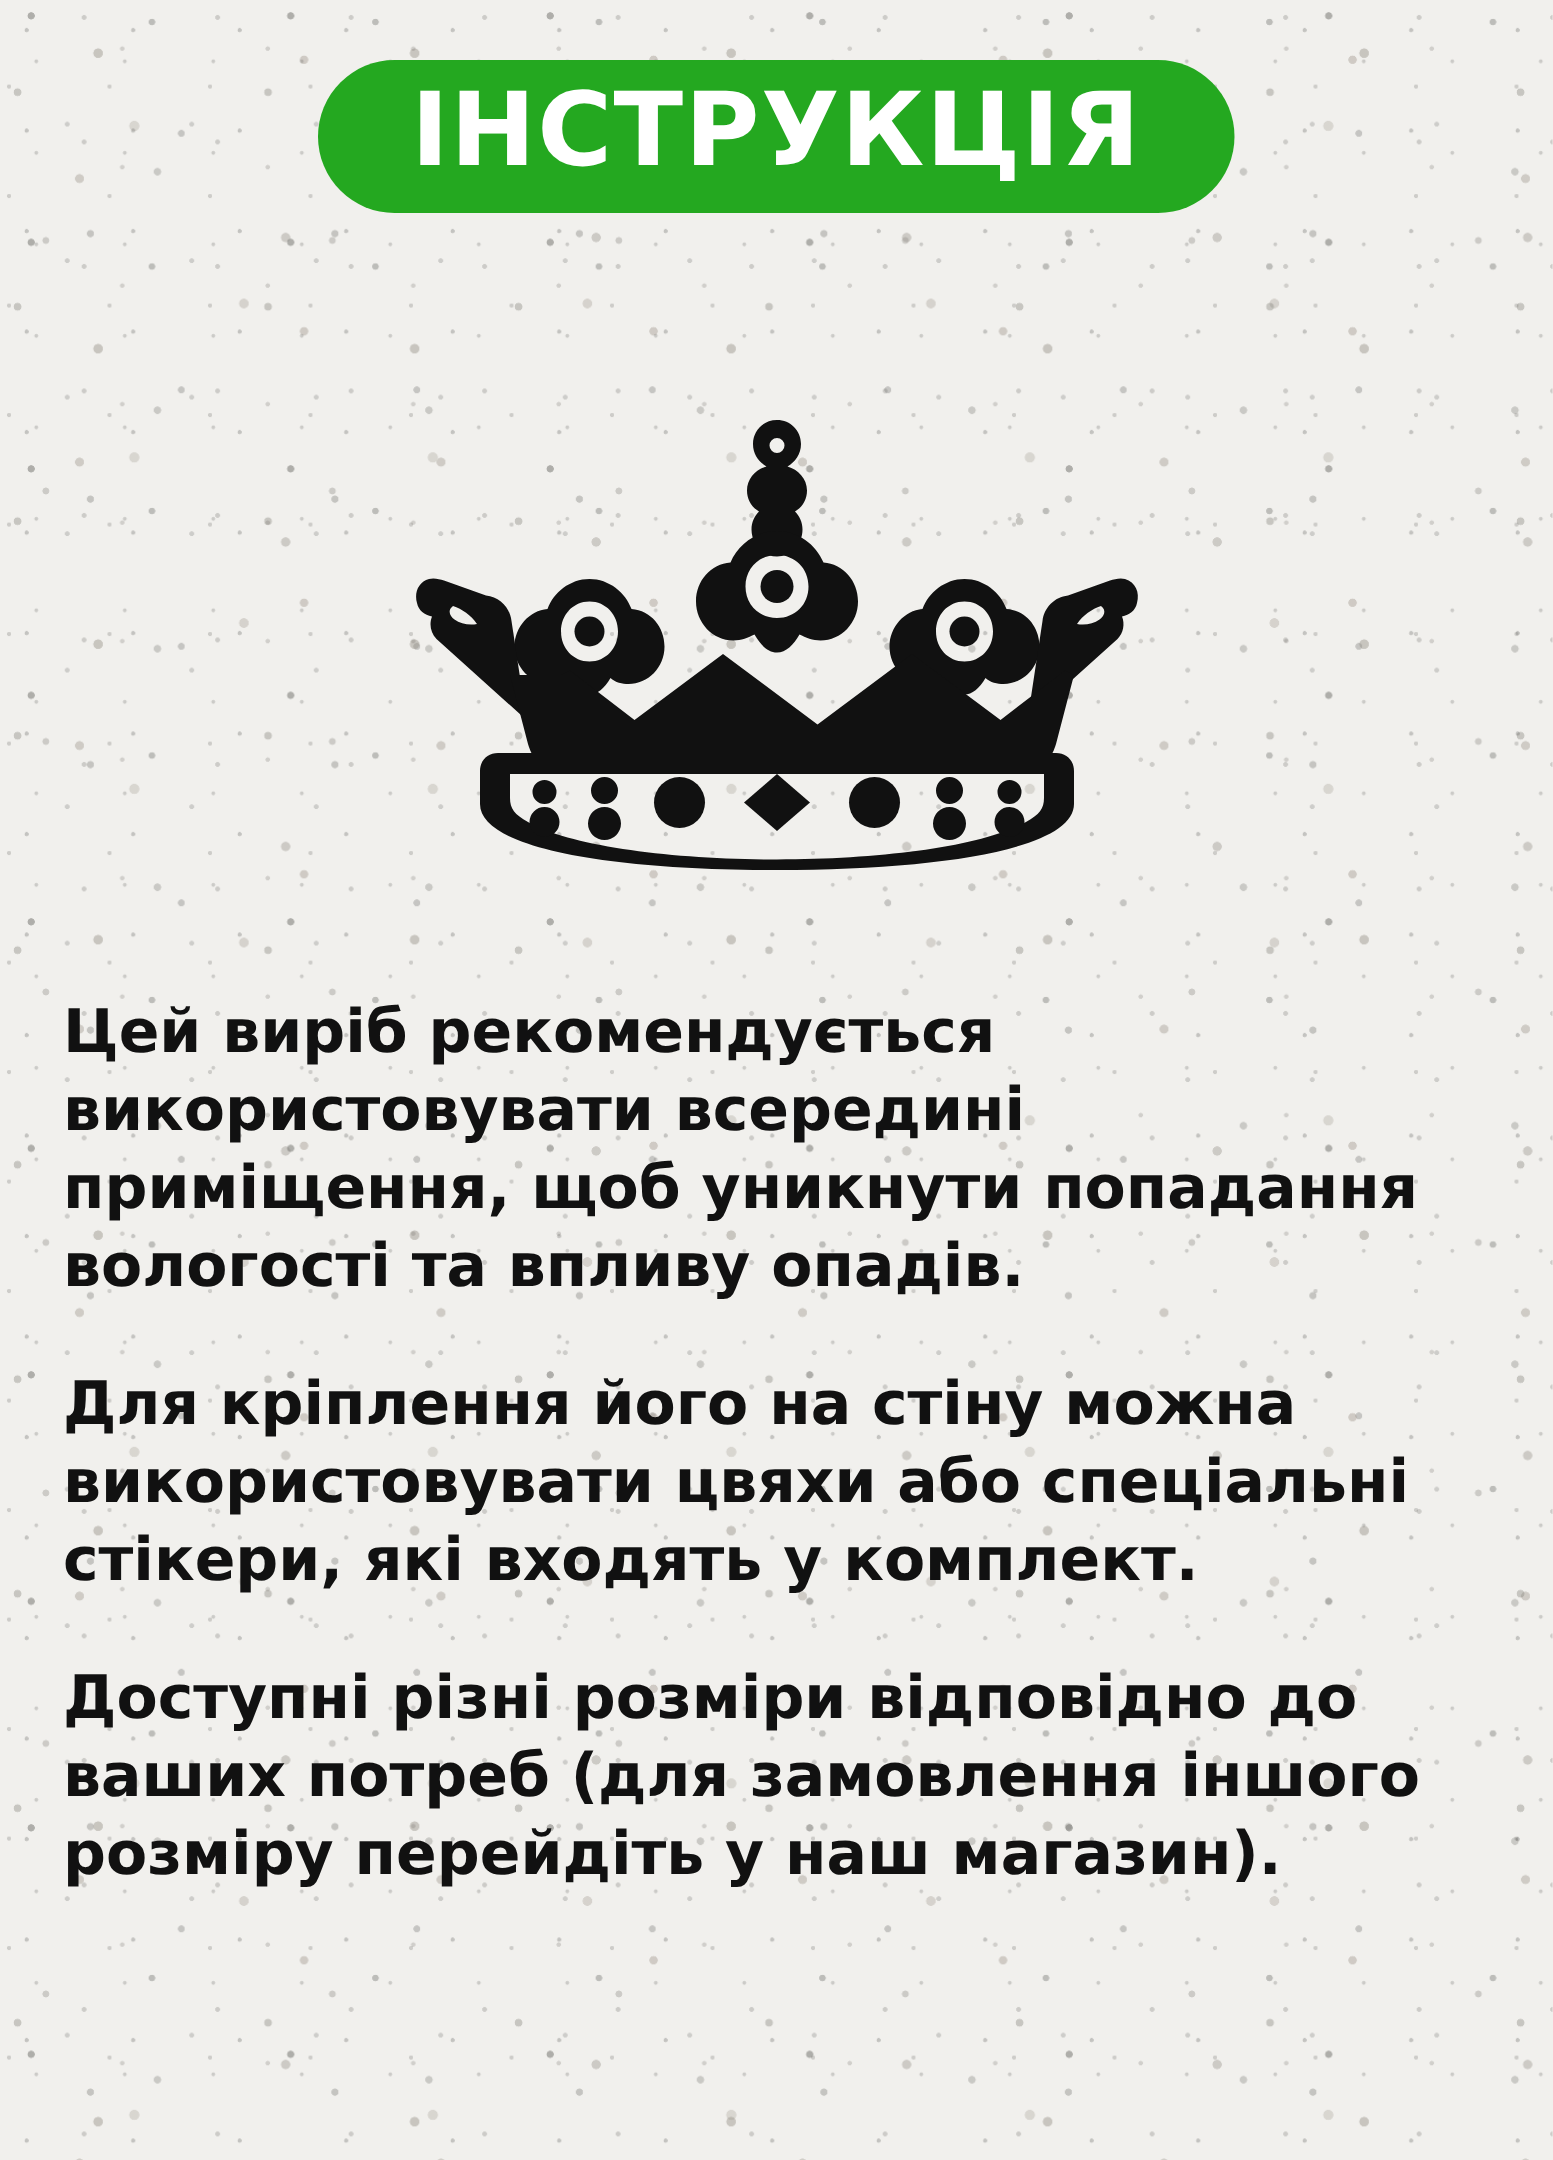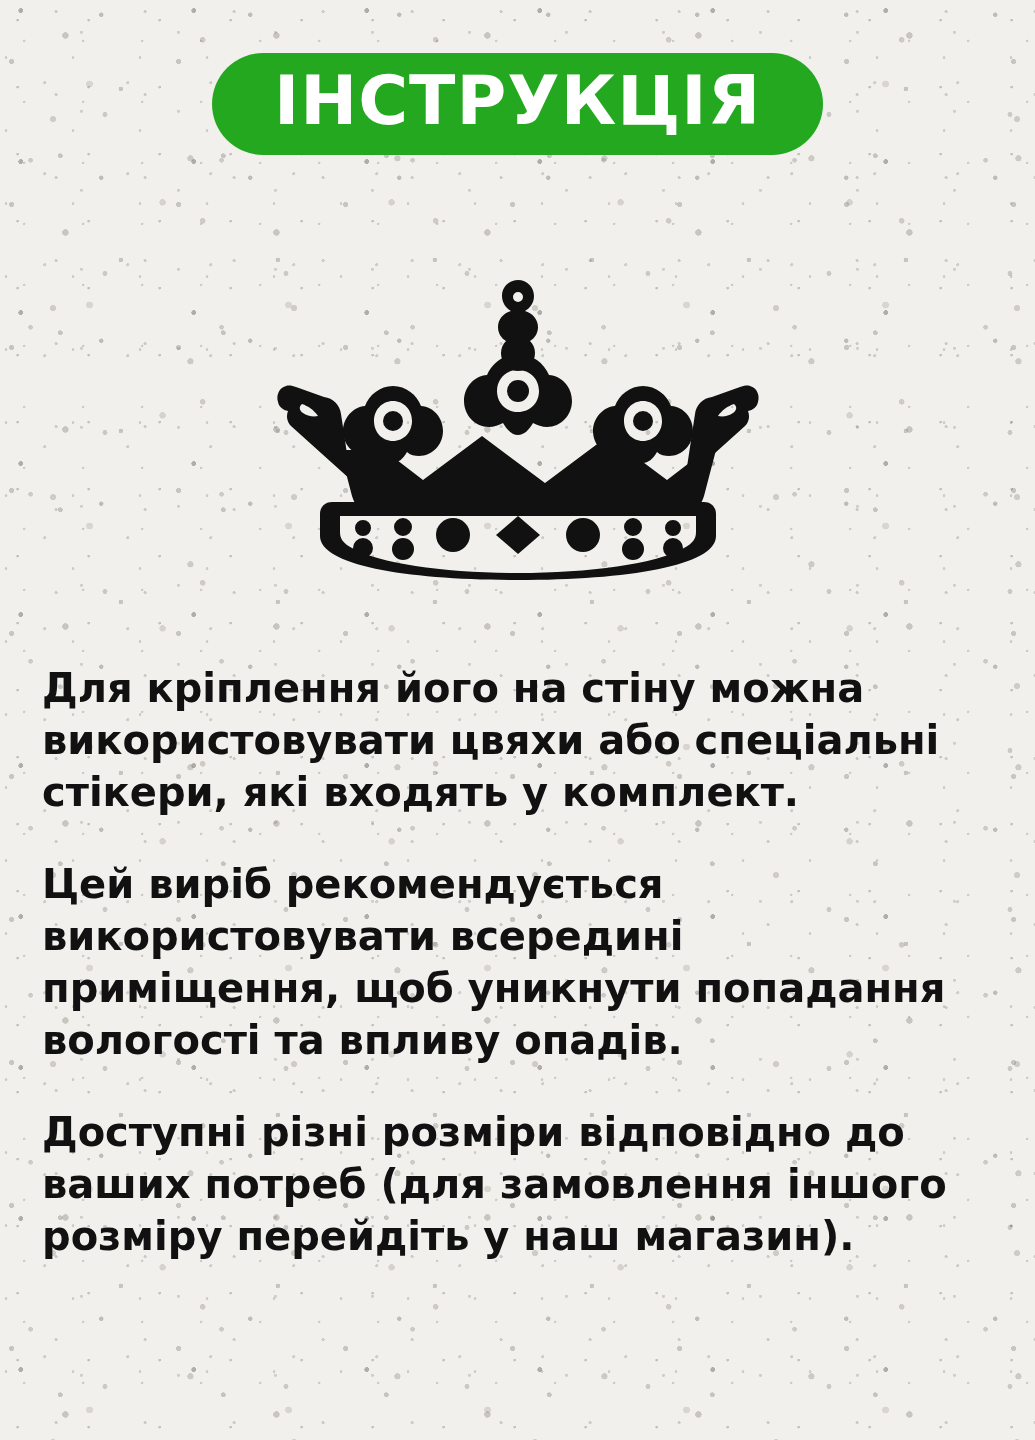--- a/index.html
+++ b/index.html
@@ -50,21 +50,21 @@
       radial-gradient(circle at 84% 41%, rgba(105,100,95,0.24) 0 1.3px, transparent 1.7px),
       radial-gradient(circle at 9% 79%, rgba(98,96,92,0.25) 0 1.2px, transparent 1.6px),
       radial-gradient(circle at 54% 91%, rgba(92,92,90,0.24) 0 1.4px, transparent 1.8px);
     background-size: 71px 67px, 89px 83px, 59px 61px, 97px 79px, 67px 73px, 83px 91px;
     pointer-events: none;
   }
 
   
   .badge-wrap {
     position: absolute;
-    top: 53px;
+    top: 40px;
     left: 0;
     width: 100%;
     display: flex;
     justify-content: center;
   }
   .badge {
     background: #24a820;
     color: #ffffff;
     border-radius: 52px;
     padding: 14px 62px 20px 62px;
@@ -144,16 +144,16 @@
       <path d="M405 248a9 9 0 110 18 9 9 0 010-18zm0 20a11 11 0 110 22 11 11 0 010-22z"></path>
       <path d="M135 250a8 8 0 110 16 8 8 0 010-16zm0 18a10 10 0 110 20 10 10 0 010-20z"></path>
       <path d="M445 250a8 8 0 110 16 8 8 0 010-16zm0 18a10 10 0 110 20 10 10 0 010-20z"></path>
 
       <path d="M92 276c0 1 2 9 6 14 26 30 100 20 192 20s166 10 192-20c4-5 6-13 6-14v18c0 24-92 36-198 36S92 318 92 294v-18z" opacity="0"></path>
     </g>
   </svg>
 </div>
 
 <div class="body-text">
+  <p class="para">Цей виріб рекомендується використовувати всередині приміщення, щоб уникнути попадання вологості та впливу опадів.</p>
   <p class="para">Для кріплення його на стіну можна використовувати цвяхи або спеціальні стікери, які входять у комплект.</p>
-  <p class="para">Цей виріб рекомендується використовувати всередині приміщення, щоб уникнути попадання вологості та впливу опадів.</p>
   <p class="para">Доступні різні розміри відповідно до ваших потреб (для замовлення іншого розміру перейдіть у наш магазин).</p>
 </div>
 
 </body></html>

